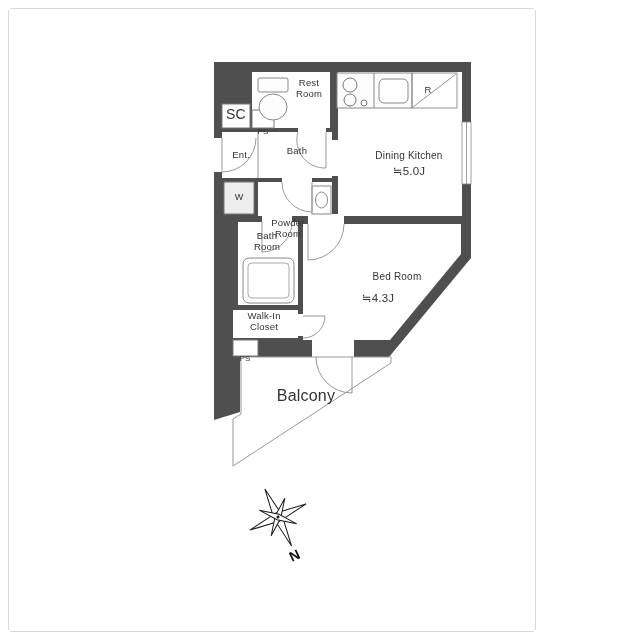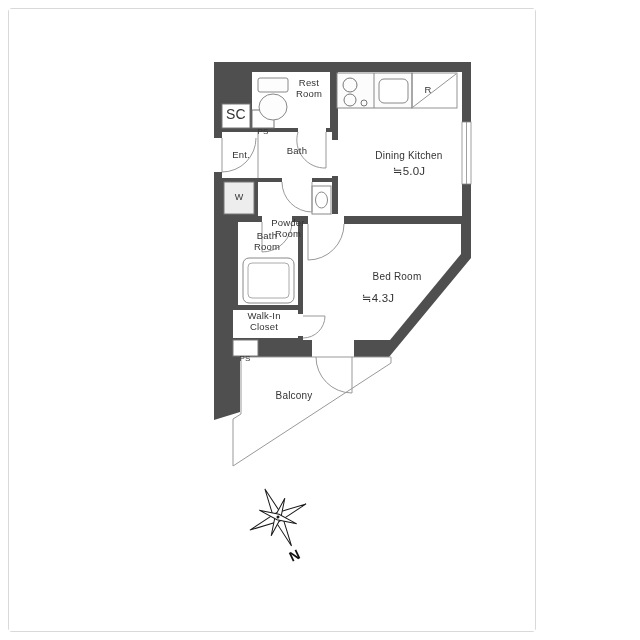--- a/index.html
+++ b/index.html
@@ -3,21 +3,21 @@
 <meta charset="utf-8">
 <style>
   html,body{margin:0;padding:0;background:#fff;}
   #canvas{position:relative;width:544px;height:640px;background:#ffffff;overflow:hidden;
           font-family:Liberation Sans, sans-serif;border-radius:32px;}
   #frame{position:absolute;left:8px;top:8px;right:8px;bottom:8px;border:1px solid #d9d9d9;pointer-events:none;}
   svg{position:absolute;left:0;top:0;}
   .lbl{position:absolute;transform:translate(-50%,-50%);color:#333;text-align:center;
        white-space:pre-line;line-height:1.12;letter-spacing:.2px;}
   .fs8{font-size:8px;margin-top:12px;} .fs85{font-size:14px;} .fs9{font-size:9px;} .fs95{font-size:9.5px;}
-  .fs105{font-size:10px;} .fs115{font-size:11.5px;} .fs13{font-size:10px;}
+  .fs105{font-size:16px;margin-left:12px;} .fs115{font-size:11.5px;} .fs13{font-size:10px;}
   .north{font-size:14px;font-weight:bold;color:#111;
          transform:translate(-50%,-50%) rotate(-25deg);}
 </style>
 </head>
 <body>
 
 <div id="canvas">
   <div id="frame"></div>
 
   <svg width="640" height="640" viewBox="0 0 640 640">

